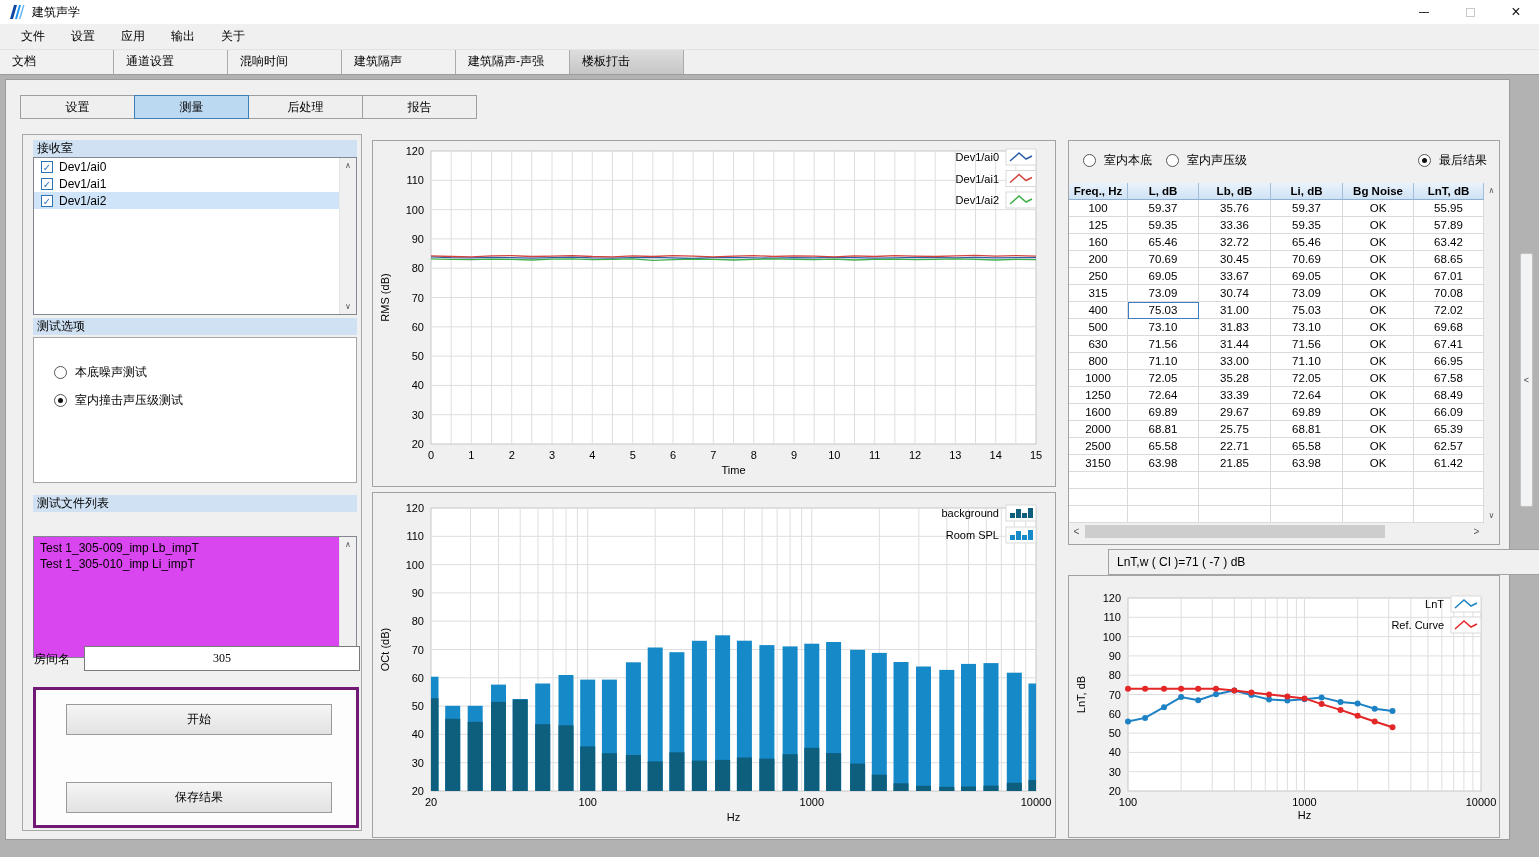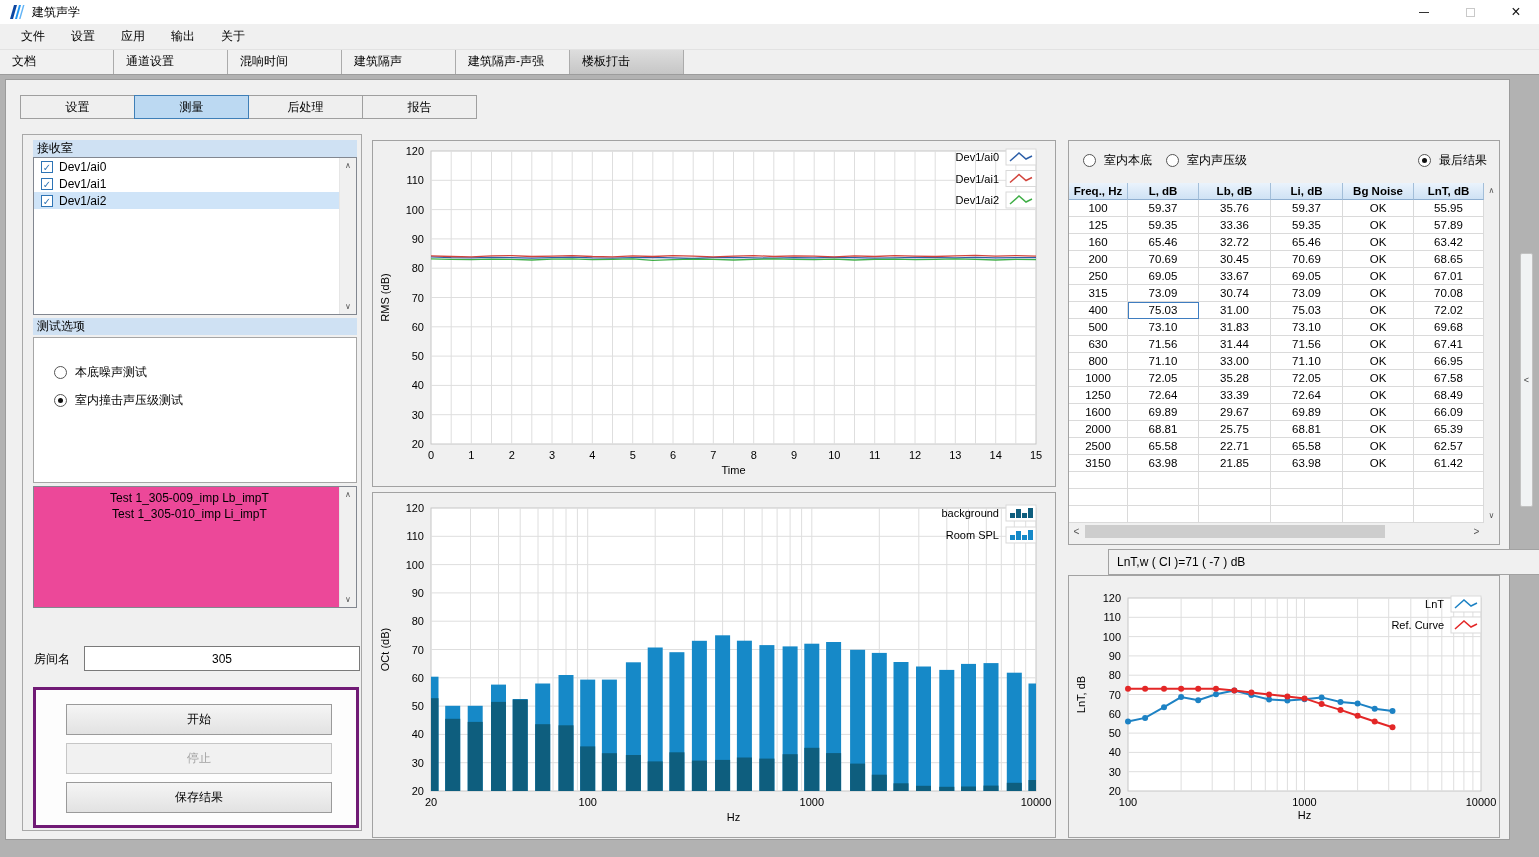--- a/index.html
+++ b/index.html
@@ -30,36 +30,36 @@
   .subtabs{position:absolute;left:20px;top:95px;display:flex;}
   .subtab{width:115px;height:24px;box-sizing:border-box;border:1px solid #9f9f9f;margin-right:-1px;background:#efefef;font-size:12px;text-align:center;line-height:22px;}
   .subtab.active{background:#bcd9f2;border-color:#3f7fb7;position:relative;z-index:2;}
 
   
   .left-col{position:absolute;left:22px;top:134px;width:340px;height:697px;border:1px solid #a8a8a8;background:#f0f0f0;box-sizing:border-box;}
   .section-hdr{position:absolute;width:324px;height:17px;background:#cfe1f3;font-size:12px;line-height:17px;padding-left:4px;box-sizing:border-box;}
   .hdr1{left:33px;top:140px;} .hdr2{left:33px;top:318px;} .hdr3{left:33px;top:495px;}
   .listbox{position:absolute;background:#fff;border:1px solid #828790;box-sizing:border-box;overflow:hidden;}
   .list1{left:33px;top:157px;width:324px;height:158px;}
-  .list3{left:33px;top:486px;width:324px;height:122px;background:#ec4899;padding-top:3px;text-align:center;}
+  .list3{left:33px;top:536px;width:324px;height:122px;background:#d946ef;padding-top:3px;}
   .sb{position:absolute;top:0;right:0;bottom:0;width:16px;background:#f0f0f0;border-left:1px solid #e6e6e6;}
   .sb-up,.sb-down{position:absolute;left:0;right:0;height:15px;text-align:center;font-size:8px;color:#555;line-height:15px;}
   .sb-up{top:0;} .sb-down{bottom:0;}
   .sb-up::after{content:"\2227";} .sb-down::after{content:"\2228";}
   .chan-row{display:flex;align-items:center;height:17px;font-size:12px;width:calc(100% - 17px);padding-left:3px;box-sizing:border-box;}
   .chan-row.sel{background:#cfe4f8;}
   .checkbox{width:12px;height:12px;border:1px solid #2e74b5;background:#fff;color:#2e74b5;font-size:10px;line-height:11px;text-align:center;margin:0 6px 0 4px;box-sizing:border-box;font-weight:bold;flex:0 0 auto;}
   .box2{position:absolute;left:33px;top:337px;width:324px;height:146px;background:#fff;border:1px solid #a6a6a6;box-sizing:border-box;padding:26px 0 0 20px;}
   .radio-row{display:flex;align-items:center;margin-bottom:11px;font-size:12px;}
   .radio{width:13px;height:13px;border:1px solid #555;border-radius:50%;background:#fff;position:relative;box-sizing:border-box;flex:0 0 auto;}
   .radio.on::after{content:"";position:absolute;left:3px;top:3px;width:5px;height:5px;background:#111;border-radius:50%;}
   .radio-label{margin-left:8px;}
   .file-item{font-size:12px;line-height:16px;padding-left:6px;width:calc(100% - 17px);box-sizing:border-box;}
   .room-label{position:absolute;left:34px;top:651px;font-size:12px;}
-  .room-input{position:absolute;left:84px;top:646px;width:276px;height:25px;box-sizing:border-box;border:1px solid #7a7a7a;text-align:center;font-size:12px;font-family:Liberation Sans, sans-serif;background:#fff;padding:0;}
+  .room-input{position:absolute;left:84px;top:646px;width:276px;height:25px;box-sizing:border-box;border:1px solid #7a7a7a;text-align:center;font-size:12px;font-family:Liberation Serif, serif;background:#fff;padding:0;}
   .box4{position:absolute;left:33px;top:687px;width:326px;height:141px;background:#fdfdfd;border:3px solid #701a75;box-sizing:border-box;}
   .ctl-btn{position:absolute;left:30px;width:266px;height:31px;box-sizing:border-box;border:1px solid #9a9a9a;background:linear-gradient(#f5f5f5,#e2e2e2);font-size:12px;font-family:inherit;color:#000;}
   .btn-start{top:14px;} .btn-stop{top:53px;} .btn-save{top:92px;}
   .ctl-btn:disabled{color:#a3a3a3;background:#f1f1f1;border-color:#c6c6c6;}
 
   
   .panel{position:absolute;background:#f0f0f0;border:1px solid #a2a2a2;box-sizing:border-box;}
   .p-rms{left:372px;top:140px;width:684px;height:347px;}
   .p-oct{left:372px;top:492px;width:684px;height:346px;}
   .p-rtop{left:1068px;top:140px;width:432px;height:405px;}
@@ -181,21 +181,20 @@
       <div class="sb-up"></div>
       <div class="sb-down"></div>
     </div>
   </div>
 
   <span class="room-label">房间名</span>
   <input class="room-input" type="text" value="305" style="">
 
   <div class="box4">
     <button class="ctl-btn btn-start">开始</button>
-    <button class="ctl-btn btn-stop" disabled="">停止</button>
     <button class="ctl-btn btn-save">保存结果</button>
   </div>
 
   <div class="panel p-rms">
     <svg width="682" height="345">
         <rect x="58" y="10" width="605" height="293" fill="#ffffff" stroke="#c6c6c6"></rect>
         <line x1="78.2" x2="78.2" y1="10" y2="303" stroke="#dedede"></line>
         <line x1="98.3" x2="98.3" y1="10" y2="303" stroke="#dedede"></line>
         <line x1="118.5" x2="118.5" y1="10" y2="303" stroke="#dedede"></line>
         <line x1="138.7" x2="138.7" y1="10" y2="303" stroke="#dedede"></line>

